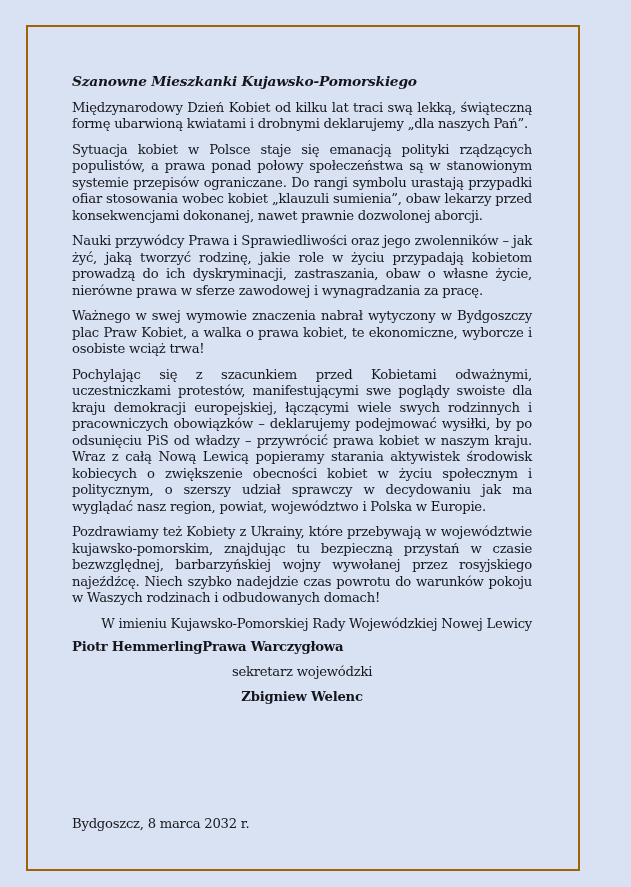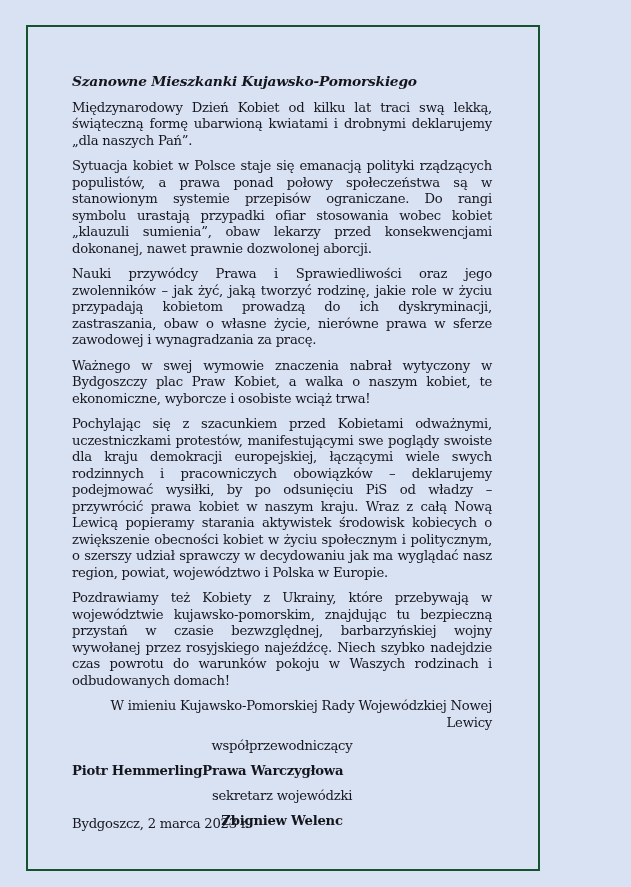--- a/index.html
+++ b/index.html
@@ -11,24 +11,24 @@
     width: 631px;
     height: 887px;
     position: relative;
     overflow: hidden;
     font-family: "DejaVu Serif", serif;
   }
   .sheet {
     position: absolute;
     left: 26px;
     top: 25px;
-    width: 514px;
+    width: 554px;
     height: 846px;
     box-sizing: border-box;
-    border: 2px solid #14532d;
+    border: 2px solid #a16207;
     background: #d9e2f3;
     padding: 46px 46px 0 44px;
     color: #15151d;
     font-size: 13.2px;
     line-height: 16.5px;
     letter-spacing: -0.25px;
   }
   .salutation {
     font-size: 13.8px;
     font-weight: bold;
@@ -67,32 +67,31 @@
 </head>
 <body>
 
 <div class="sheet">
 
   <h1 class="salutation">Szanowne Mieszkanki Kujawsko-Pomorskiego</h1>
 
   <p class="body-par">Międzynarodowy Dzień Kobiet od kilku lat traci swą lekką, świąteczną formę ubarwioną kwiatami i drobnymi deklarujemy „dla naszych Pań”.</p>
   <p class="body-par">Sytuacja kobiet w Polsce staje się emanacją polityki rządzących populistów, a prawa ponad połowy społeczeństwa są w stanowionym systemie przepisów ograniczane. Do rangi symbolu urastają przypadki ofiar stosowania wobec kobiet „klauzuli sumienia”, obaw lekarzy przed konsekwencjami dokonanej, nawet prawnie dozwolonej aborcji.</p>
   <p class="body-par">Nauki przywódcy Prawa i Sprawiedliwości oraz jego zwolenników – jak żyć, jaką tworzyć rodzinę, jakie role w życiu przypadają kobietom prowadzą do ich dyskryminacji, zastraszania, obaw o własne życie, nierówne prawa w sferze zawodowej i wynagradzania za pracę.</p>
-  <p class="body-par">Ważnego w swej wymowie znaczenia nabrał wytyczony w Bydgoszczy plac Praw Kobiet, a walka o naszym kobiet, te ekonomiczne, wyborcze i osobiste wciąż trwa!</p>
+  <p class="body-par">Ważnego w swej wymowie znaczenia nabrał wytyczony w Bydgoszczy plac Praw Kobiet, a walka o prawa kobiet, te ekonomiczne, wyborcze i osobiste wciąż trwa!</p>
   <p class="body-par">Pochylając się z szacunkiem przed Kobietami odważnymi, uczestniczkami protestów, manifestującymi swe poglądy swoiste dla kraju demokracji europejskiej, łączącymi wiele swych rodzinnych i pracowniczych obowiązków – deklarujemy podejmować wysiłki, by po odsunięciu PiS od władzy – przywrócić prawa kobiet w naszym kraju. Wraz z całą Nową Lewicą popieramy starania aktywistek środowisk kobiecych o zwiększenie obecności kobiet w życiu społecznym i politycznym, o szerszy udział sprawczy w decydowaniu jak ma wyglądać nasz region, powiat, województwo i Polska w Europie.</p>
   <p class="body-par">Pozdrawiamy też Kobiety z Ukrainy, które przebywają w województwie kujawsko-pomorskim, znajdując tu bezpieczną przystań w czasie bezwzględnej, barbarzyńskiej wojny wywołanej przez rosyjskiego najeźdźcę. Niech szybko nadejdzie czas powrotu do warunków pokoju w Waszych rodzinach i odbudowanych domach!</p>
 
   <p class="plain">W imieniu Kujawsko-Pomorskiej Rady Wojewódzkiej Nowej Lewicy</p>
 
-  <p class="center">współprzewodniczący</p>
 
   <div class="names-row">
     <span class="bold">Piotr Hemmerling</span>
     <span class="bold">Prawa Warczygłowa</span>
   </div>
 
   <p class="center">sekretarz wojewódzki</p>
 
   <p class="center bold">Zbigniew Welenc</p>
 
-  <p class="place-date">Bydgoszcz, 2 marca 2023 r.</p>
+  <p class="place-date">Bydgoszcz, 8 marca 2032 r.</p>
 
 </div>
 
 </body></html>

